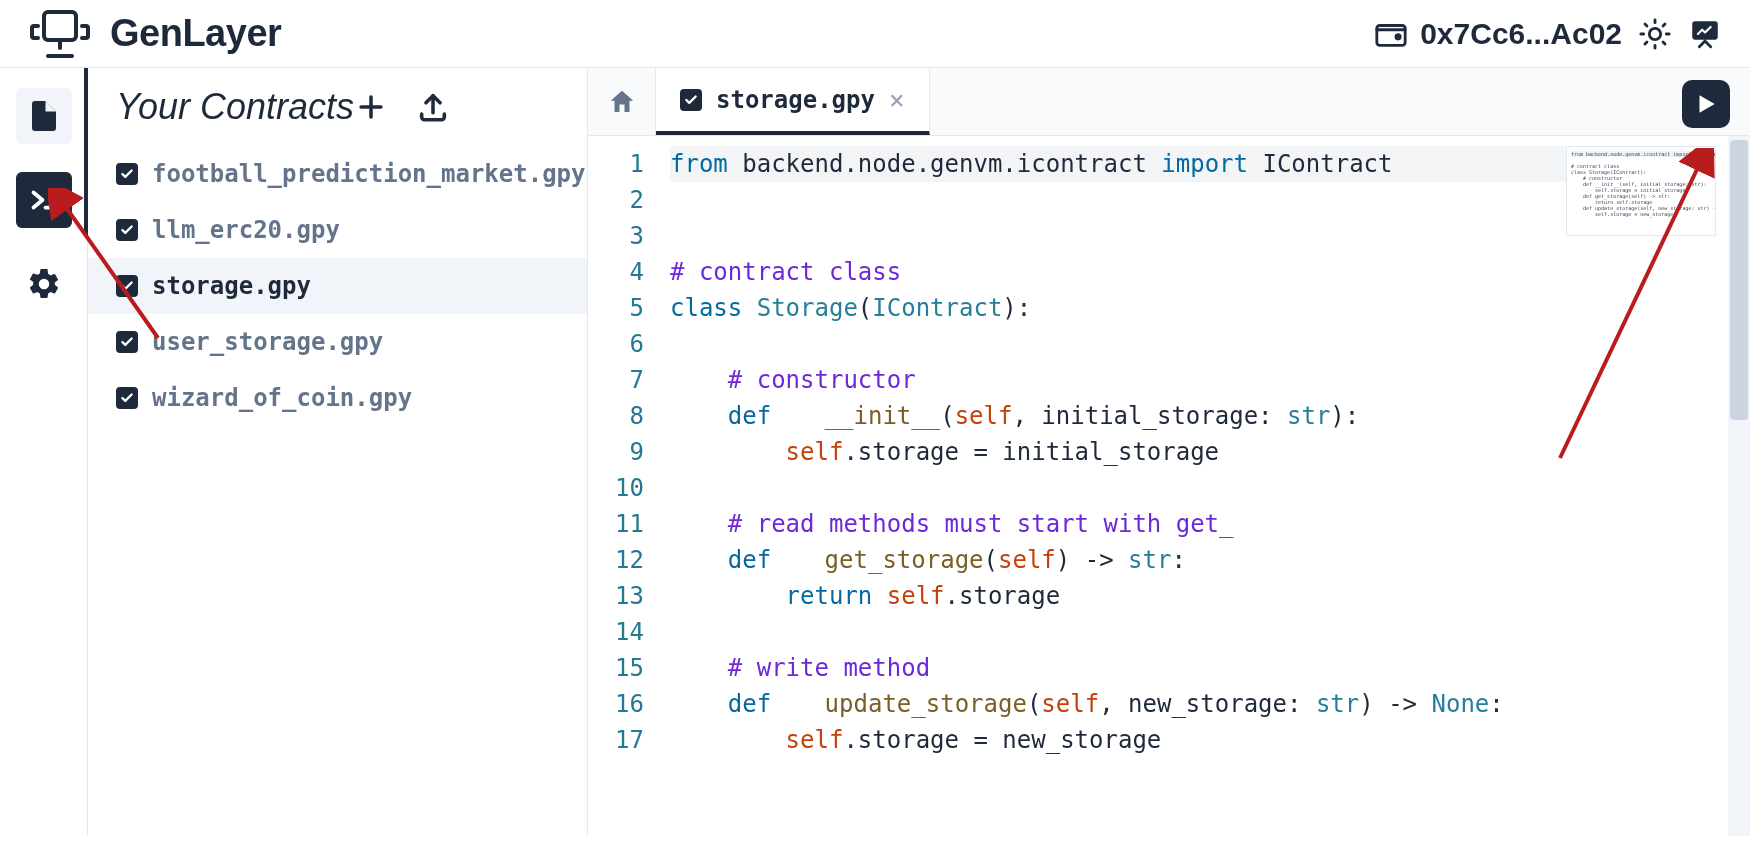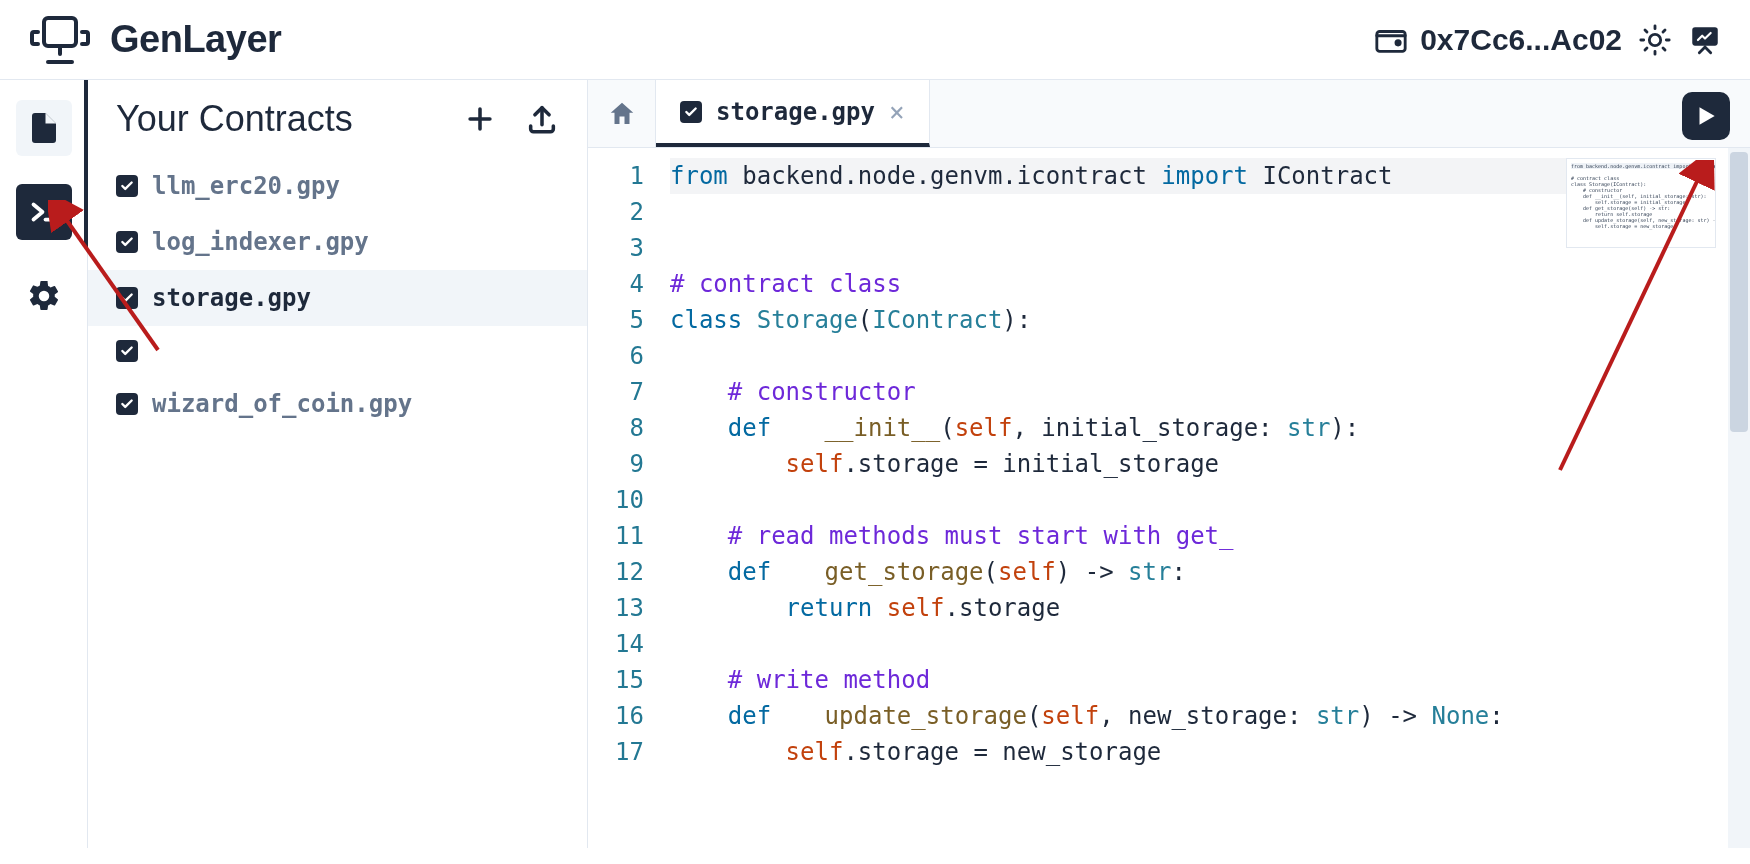--- a/index.html
+++ b/index.html
@@ -1,19 +1,19 @@
 <!DOCTYPE html>
 <html><head>
 <meta charset="utf-8">
 <style>
   * { box-sizing: border-box; margin: 0; padding: 0; }
   html, body { width: 1750px; height: 864px; font-family: -apple-system, BlinkMacSystemFont, "Segoe UI", Arial, sans-serif; background:#fff; color:#1e293b; overflow:hidden; }
 
   
-  .header { height: 80px; display:flex; align-items:center; justify-content:space-between; padding:0 28px; border-bottom:1px solid #e2e8f0; }
+  .header { height: 68px; display:flex; align-items:center; justify-content:space-between; padding:0 28px; border-bottom:1px solid #e2e8f0; }
   .brand { display:flex; align-items:center; gap:18px; }
   .brand-logo { width:64px; height:64px; }
   .brand-name { font-size:38px; font-weight:700; color:#1e293b; letter-spacing:-0.5px;}
   .header-right { display:flex; align-items:center; gap:16px; }
   .wallet { display:flex; align-items:center; gap:12px; font-size:30px; font-weight:700; color:#1e293b; }
   .hicon { width:34px; height:34px; display:flex; align-items:center; justify-content:center; color:#1e293b; cursor:pointer; }
   .hicon svg { width:34px; height:34px; }
 
   
   .body { display:flex; height: calc(100% - 96px); }
@@ -21,21 +21,21 @@
   
   .rail { width:88px; border-right:1px solid #e2e8f0; display:flex; flex-direction:column; align-items:center; padding-top:20px; gap:28px; position:relative; }
   .rail-btn { width:56px; height:56px; display:flex; align-items:center; justify-content:center; border-radius:6px; cursor:pointer; color:#1e293b; }
   .rail-btn.active { background:#f1f5f9; }
   .rail-btn.dark { background:#1e293b; color:#fff; }
   .rail-btn svg { width:36px; height:36px; }
   .rail-indicator { position:absolute; left:84px; top:0; width:4px; height:168px; background:#1e293b; }
 
   
   .sidebar { width:500px; border-right:1px solid #e2e8f0; padding:18px 0 0 0; }
-  .sidebar-head { display:flex; align-items:center; justify-content:space-between; padding:0 28px 18px 28px; }
+  .sidebar-head { display:flex; align-items:center; justify-content:flex-start; padding:0 28px 18px 28px;font-style:italic; }
   .sidebar-title { font-size:36px; font-weight:500; color:#1e293b; }
   .sidebar-actions { display:flex; gap:28px; }
   .sidebar-actions .ibtn { width:34px; height:34px; cursor:pointer; color:#1e293b; }
   .contracts { display:flex; flex-direction:column; }
   .contract { display:flex; align-items:center; gap:14px; padding:14px 28px; font-size:24px; color:#64748b; font-family: ui-monospace, SFMono-Regular, Menlo, monospace; font-weight:600; cursor:pointer; }
   .contract.selected { background:#f1f5f9; color:#1e293b; }
   .file-ico { width:22px; height:22px; background:#1e293b; border-radius:4px; display:flex; align-items:center; justify-content:center; flex-shrink:0; }
   .file-ico svg { width:14px; height:14px; color:#fff; }
 
   
@@ -153,44 +153,45 @@
         </span>
       </div>
     </div>
     <div class="contracts" id="contracts">
         <div class="contract">
           <span class="file-ico">
             <svg viewBox="0 0 24 24" fill="none" stroke="currentColor" stroke-width="4" stroke-linecap="round" stroke-linejoin="round">
               <polyline points="20 6 9 17 4 12"></polyline>
             </svg>
           </span>
+          <span>football_prediction_market.gpy</span>
+        </div>
+        <div class="contract">
+          <span class="file-ico">
+            <svg viewBox="0 0 24 24" fill="none" stroke="currentColor" stroke-width="4" stroke-linecap="round" stroke-linejoin="round">
+              <polyline points="20 6 9 17 4 12"></polyline>
+            </svg>
+          </span>
           <span>llm_erc20.gpy</span>
         </div>
-        <div class="contract">
-          <span class="file-ico">
-            <svg viewBox="0 0 24 24" fill="none" stroke="currentColor" stroke-width="4" stroke-linecap="round" stroke-linejoin="round">
-              <polyline points="20 6 9 17 4 12"></polyline>
-            </svg>
-          </span>
-          <span>log_indexer.gpy</span>
-        </div>
         <div class="contract selected">
           <span class="file-ico">
             <svg viewBox="0 0 24 24" fill="none" stroke="currentColor" stroke-width="4" stroke-linecap="round" stroke-linejoin="round">
               <polyline points="20 6 9 17 4 12"></polyline>
             </svg>
           </span>
           <span>storage.gpy</span>
         </div>
         <div class="contract">
           <span class="file-ico">
             <svg viewBox="0 0 24 24" fill="none" stroke="currentColor" stroke-width="4" stroke-linecap="round" stroke-linejoin="round">
               <polyline points="20 6 9 17 4 12"></polyline>
             </svg>
           </span>
+          <span>user_storage.gpy</span>
         </div>
         <div class="contract">
           <span class="file-ico">
             <svg viewBox="0 0 24 24" fill="none" stroke="currentColor" stroke-width="4" stroke-linecap="round" stroke-linejoin="round">
               <polyline points="20 6 9 17 4 12"></polyline>
             </svg>
           </span>
           <span>wizard_of_coin.gpy</span>
         </div>
       </div>

